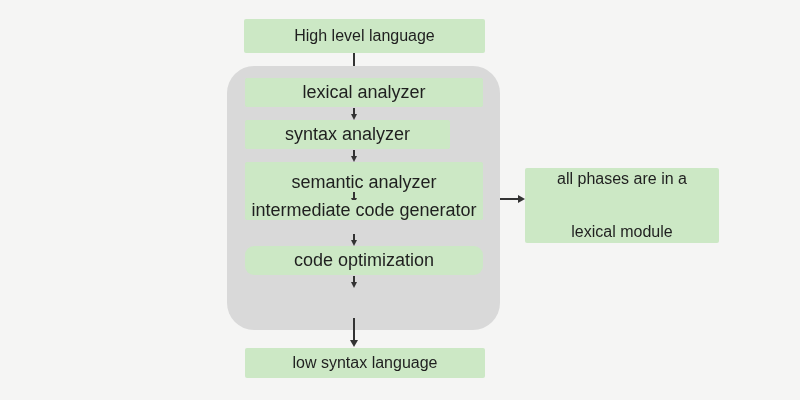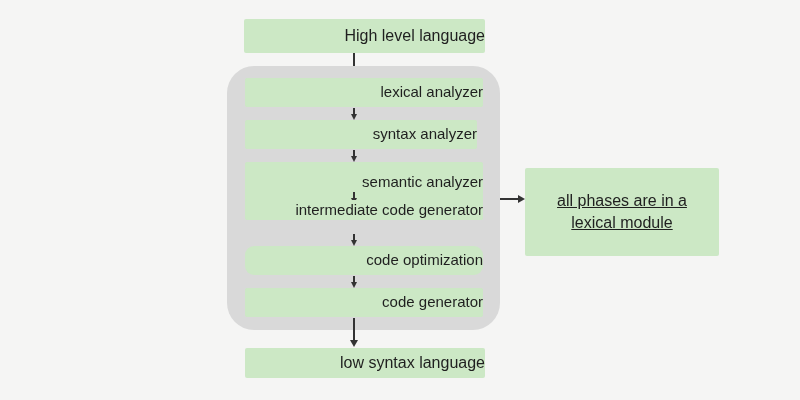--- a/index.html
+++ b/index.html
@@ -21,50 +21,49 @@
     height:400px;
     background:var(--background);
     overflow:hidden;
     color:var(--text);
   }
   .node{
     position:absolute;
     background:var(--node-fill);
     display:flex;
     align-items:center;
-    justify-content:flex-end;
+    justify-content:center;
     text-align:center;
     color:var(--text);
     border-radius:2px;
     line-height:1.25;
   }
   .node-lg{ font-size:16px; }
-  .node-sm{ font-size:15px; }
+  .node-sm{ font-size:18px; }
   .module{
     position:absolute;
     left:227px; top:66px;
     width:273px; height:264px;
     background:var(--module-container);
     border-radius:27px;
   }
   .annotation{
     position:absolute;
     left:525px; top:168px;
-    width:194px; height:88px;
+    width:194px; height:75px;
     background:var(--node-fill);
     display:flex;
     flex-direction:column;
     align-items:center;
-    justify-content:center;
+    justify-content:space-between;
     text-align:center;
     font-size:16px;
     line-height:1.35;
     color:var(--text);
     border-radius:2px;
-    text-decoration:underline;
   }
   
   .arrow-v{
     position:absolute;
     width:2px;
     background:var(--arrow);
   }
   .arrow-v::after{
     content:"";
     position:absolute;
@@ -108,43 +107,40 @@
 
   <div class="arrow-v" style="left:353px; top:53px; height:17px;"></div>
 
   <div class="module"></div>
 
   <div class="node node-sm" style="left:245px; top:78px; width:238px; height:29px;">
     <span>lexical analyzer</span>
   </div>
   <div class="arrow-v sm" style="left:353px; top:108px; height:6px;"></div>
 
-  <div class="node node-sm" style="left:245px; top:120px; width:232px; height:29px;">
+  <div class="node node-sm" style="left:245px; top:120px; width:205px; height:29px;">
     <span>syntax analyzer</span>
   </div>
   <div class="arrow-v sm" style="left:353px; top:150px; height:6px;"></div>
 
   <div class="node node-sm" style="left:245px; top:162px; width:238px; height:41px;">
     <span>semantic analyzer</span>
   </div>
   <div class="arrow-v sm" style="left:353px; top:192px; height:6px;"></div>
 
   <div class="node node-sm" style="left:245px; top:200px; width:238px; height:20px;">
     <span>intermediate code generator</span>
   </div>
   <div class="arrow-v sm" style="left:353px; top:234px; height:6px;"></div>
 
   <div class="node node-sm" style="left:245px; top:246px; width:238px; height:29px;border-radius:9px;">
     <span>code optimization</span>
   </div>
   <div class="arrow-v sm" style="left:353px; top:276px; height:6px;"></div>
 
-  <div class="node node-sm" style="left:245px; top:288px; width:238px; height:29px;">
-    <span>code generator</span>
-  </div>
 
   <div class="arrow-v" style="left:353px; top:318px; height:22px;"></div>
 
   <div class="node node-lg" style="left:245px; top:348px; width:240px; height:30px;">
     <span>low syntax language</span>
   </div>
 
   <div class="arrow-h" style="left:500px; top:198px; width:18px;"></div>
 
   <div class="annotation">

